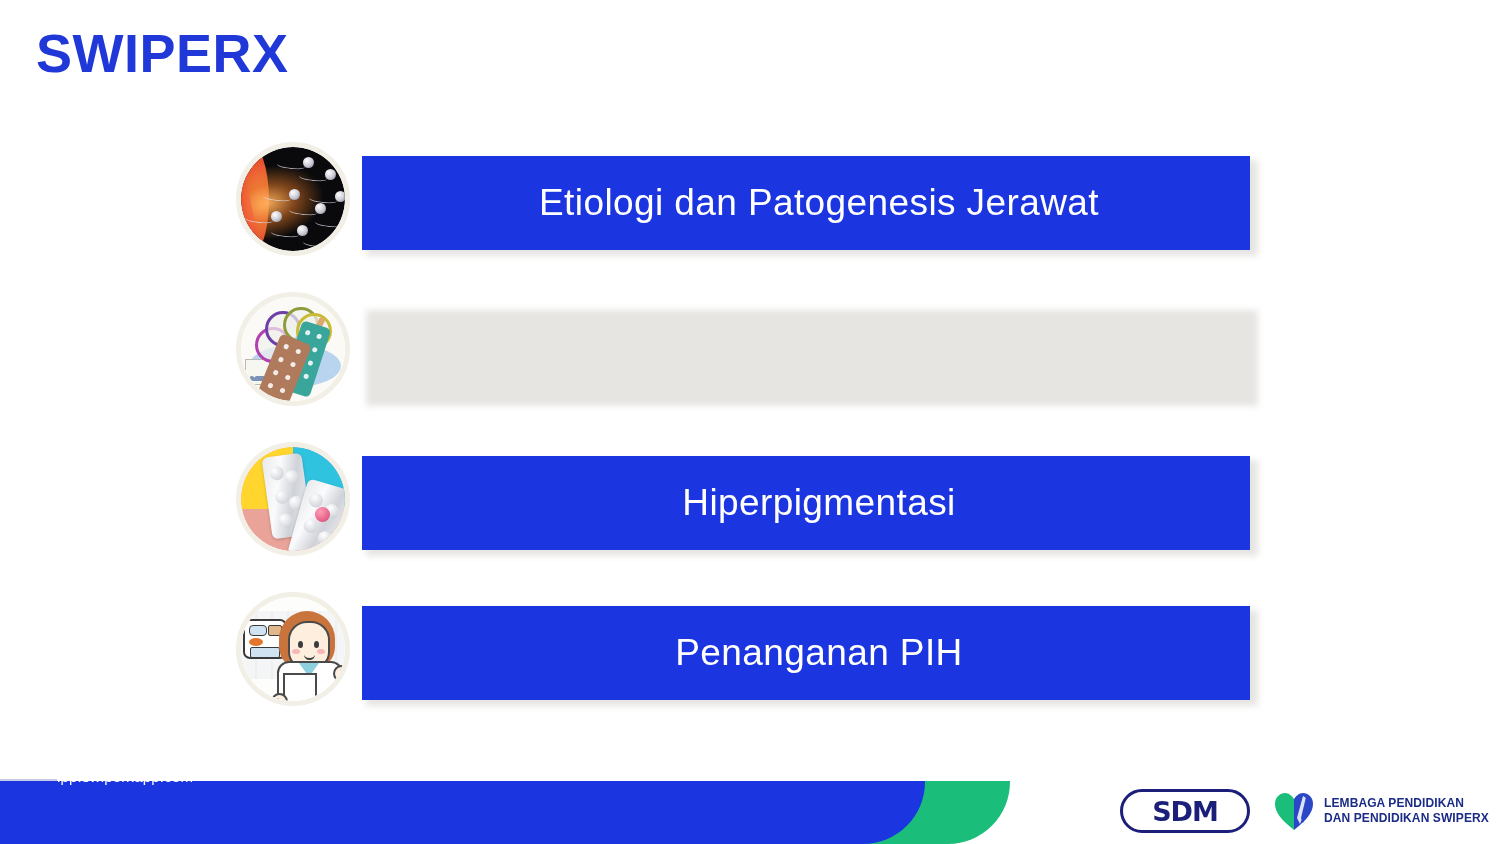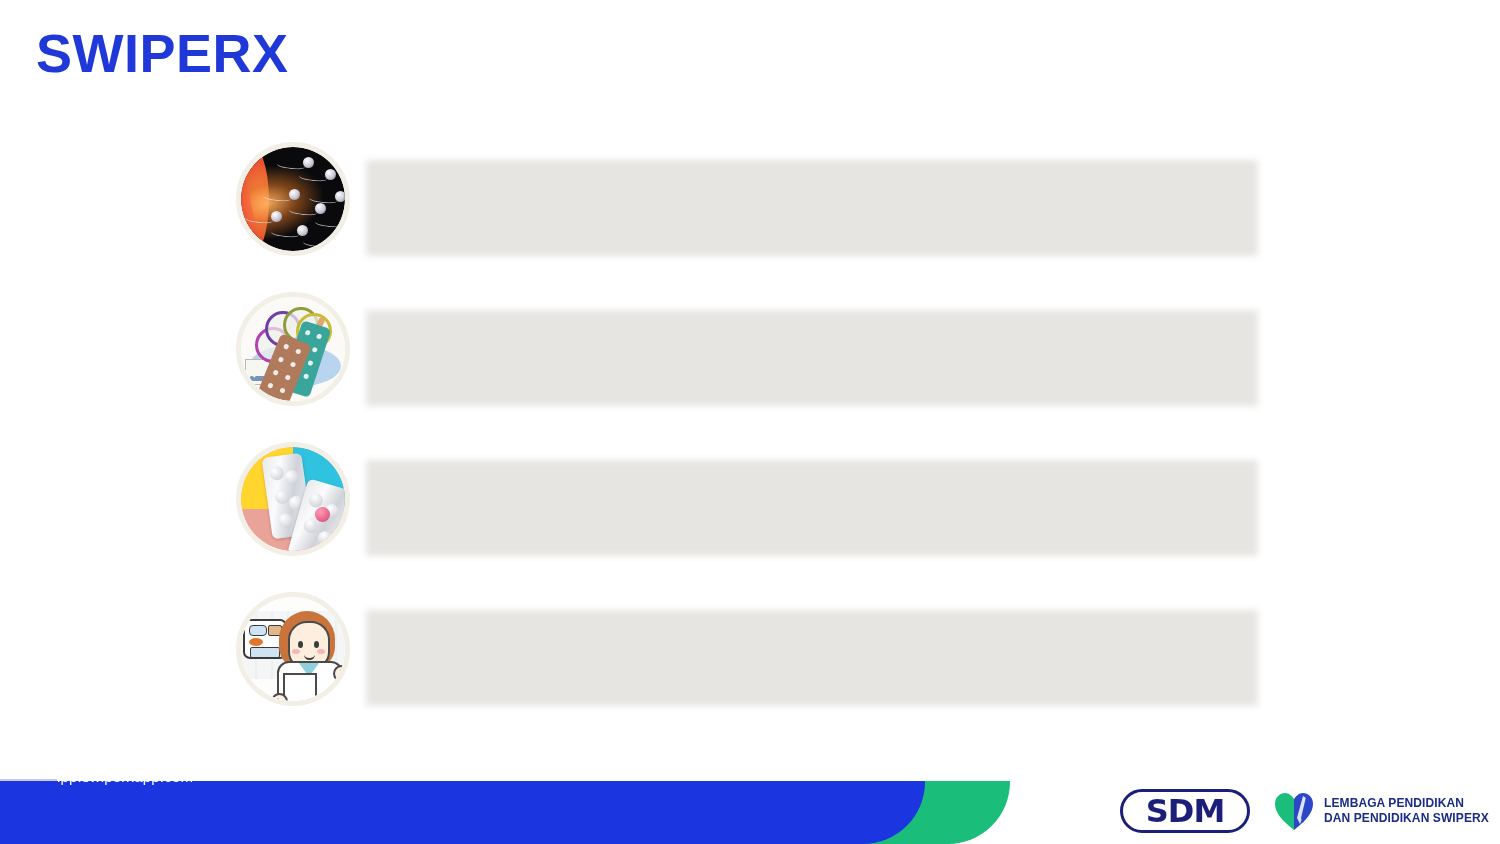--- a/index.html
+++ b/index.html
@@ -276,21 +276,21 @@
     height: 44px;
     border: 3px solid #1b1f7a;
     border-radius: 22px;
     box-sizing: border-box;
     display: flex;
     align-items: center;
     justify-content: center;
     z-index: 4;
   }
   .sdm-text {
-    font-size: 32px;
+    font-size: 27px;
     font-weight: bold;
     color: #1b1f7a;
     letter-spacing: -1px;
     font-family: "DejaVu Sans", sans-serif;
   }
 
   
   .swiperx-logo {
     position: absolute;
     left: 1273px;
@@ -313,20 +313,23 @@
 </style>
 </head>
 <body>
 
 <div class="slide-title">SWIPERX</div>
 
 <div class="outline-list">
 
   <div class="outline-row">
     <div class="bar-shadow"></div>
+    <div class="bar">
+      <span class="bar-label">Etiologi dan Patogenesis Jerawat</span>
+    </div>
     <div class="icon-circle">
       <div class="icon-art art-sperm">
         <div class="egg"></div>
         <div class="glow"></div>
         <div class="sp" style="left:62px;top:10px;"></div>
         <div class="sp" style="left:84px;top:22px;"></div>
         <div class="sp" style="left:48px;top:42px;"></div>
         <div class="sp" style="left:74px;top:56px;"></div>
         <div class="sp" style="left:94px;top:44px;"></div>
         <div class="sp" style="left:56px;top:78px;"></div>
@@ -367,20 +370,23 @@
           <div class="dot" style="left:20px;top:36px;"></div>
           <div class="dot" style="left:7px;top:50px;"></div>
           <div class="dot" style="left:20px;top:50px;"></div>
         </div>
       </div>
     </div>
   </div>
 
   <div class="outline-row">
     <div class="bar-shadow"></div>
+    <div class="bar">
+      <span class="bar-label">Hiperpigmentasi</span>
+    </div>
     <div class="icon-circle">
       <div class="icon-art art-blister">
         <div class="bg-y"></div>
         <div class="bg-c"></div>
         <div class="bg-p"></div>
         <div class="pack p1">
           <div class="cap" style="left:6px;top:10px;"></div>
           <div class="cap" style="left:20px;top:16px;"></div>
           <div class="cap" style="left:8px;top:34px;"></div>
           <div class="cap" style="left:21px;top:42px;"></div>
@@ -392,20 +398,23 @@
           <div class="cap" style="left:8px;top:38px;"></div>
           <div class="cap" style="left:25px;top:46px;"></div>
         </div>
         <div class="pink-pill"></div>
       </div>
     </div>
   </div>
 
   <div class="outline-row">
     <div class="bar-shadow"></div>
+    <div class="bar">
+      <span class="bar-label">Penanganan PIH</span>
+    </div>
     <div class="icon-circle">
       <div class="icon-art art-pharm">
         <div class="shelf"></div>
         <div class="bubble">
           <div class="b1"></div>
             <div class="b2"></div>
             <div class="b3"></div>
             <div class="b4"></div>
         </div>
         <div class="hair"></div>

